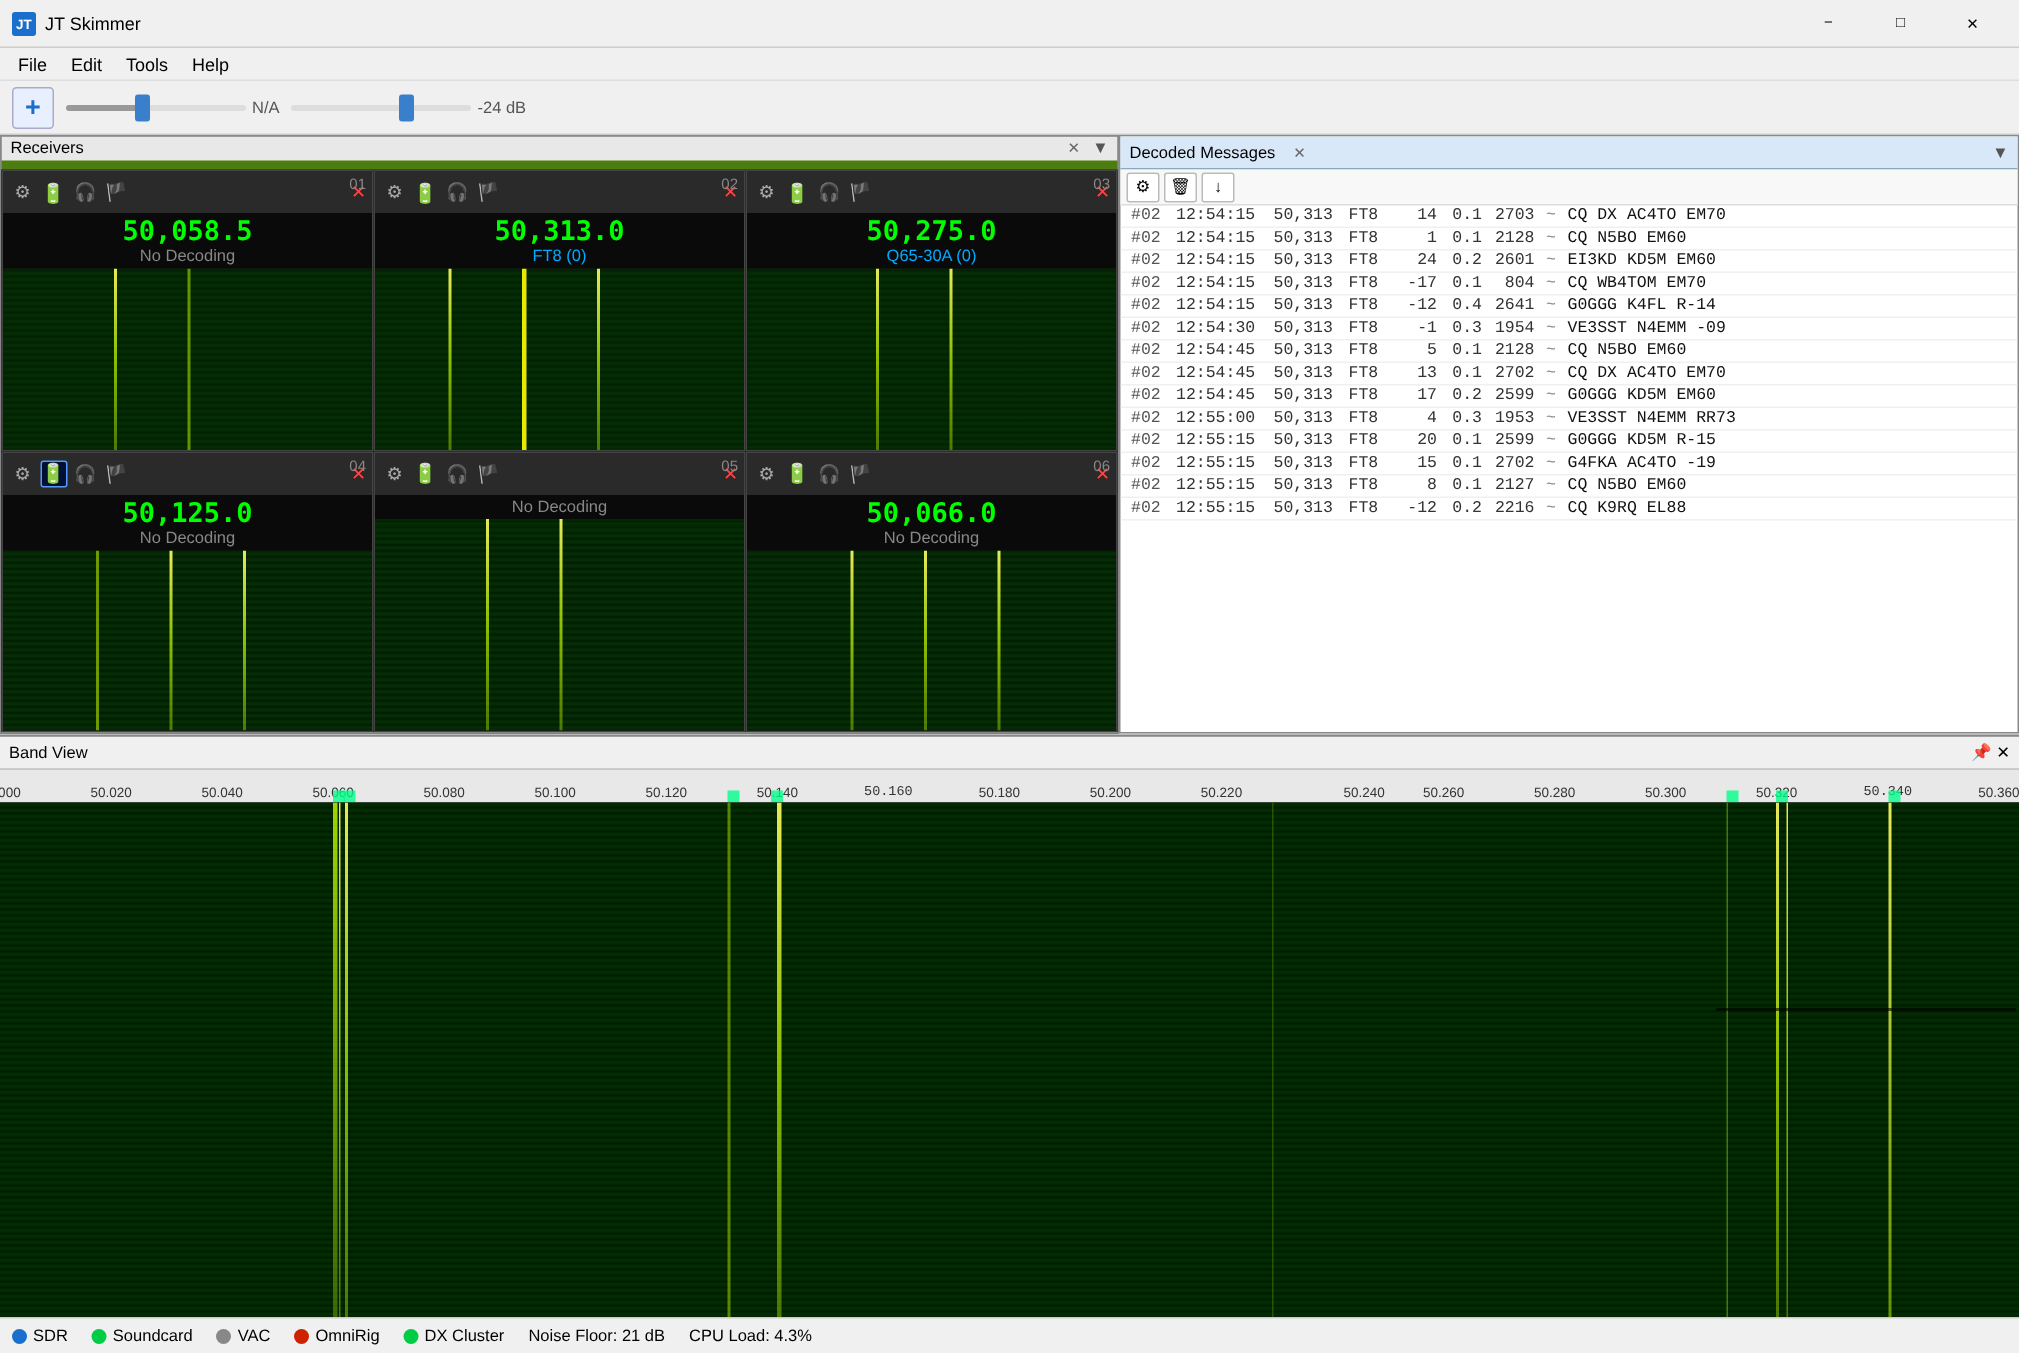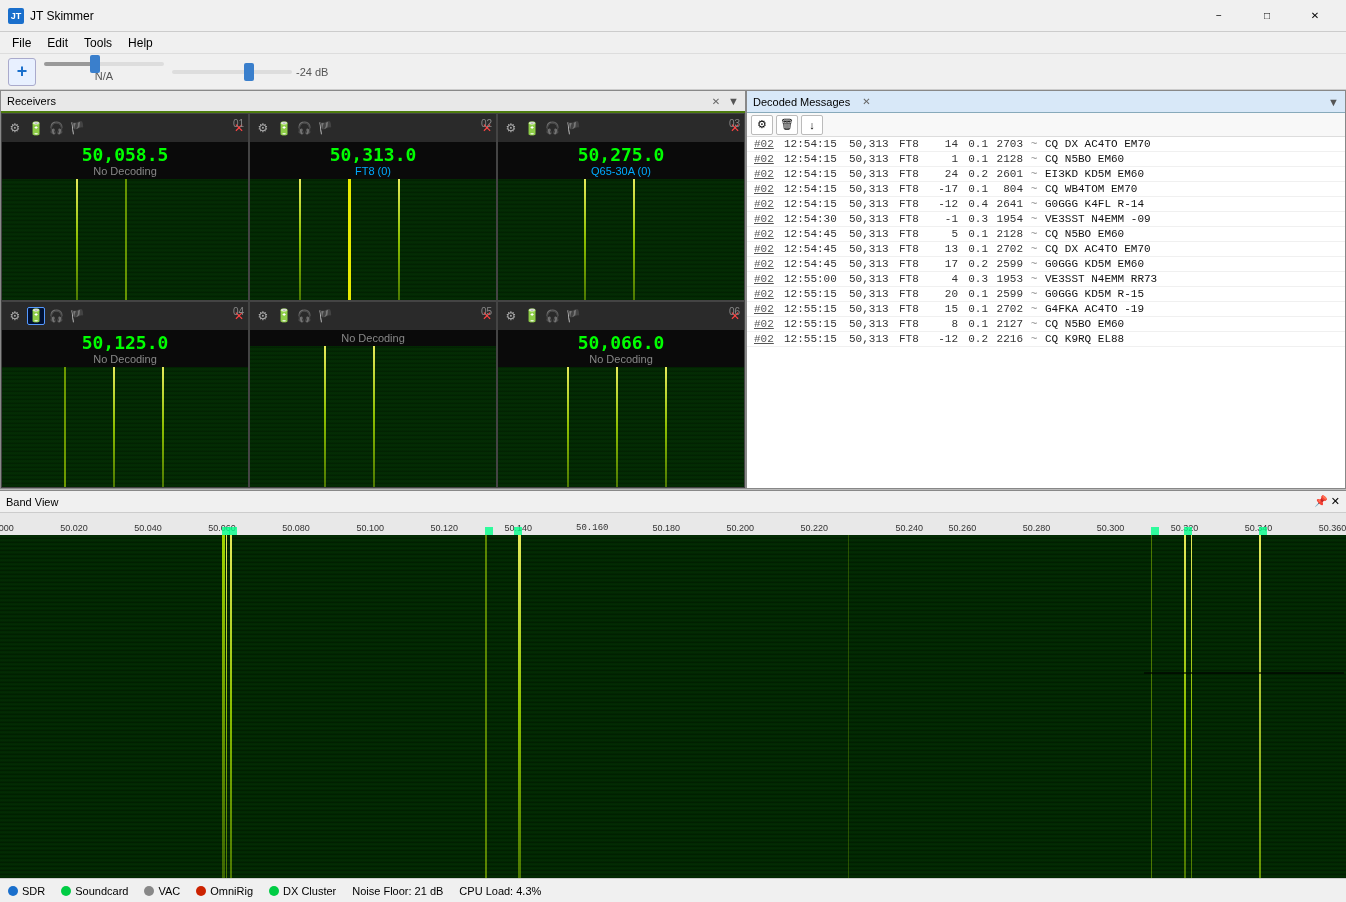--- a/index.html
+++ b/index.html
@@ -71,21 +71,21 @@
     }
     .toolbar-btn {
       width: 28px; height: 28px;
       background: #e8f0ff;
       border: 1px solid #aac;
       border-radius: 3px;
       display: flex; align-items: center; justify-content: center;
       cursor: pointer; font-size: 14px; color: #1a6fcc;
     }
     .volume-slider-container {
-      display: flex; align-items: center; gap: 4px; flex-direction: column;
+      display: flex; align-items: center; gap: 4px;
     }
     .slider-track {
       width: 120px; height: 4px;
       background: linear-gradient(to right, #999 0%, #999 40%, #ddd 40%);
       position: relative;
       border-radius: 2px;
     }
     .slider-thumb {
       width: 10px; height: 18px;
       background: #3a7fcc;
@@ -132,21 +132,21 @@
       border: 1px solid #888;
       display: flex;
       flex-direction: column;
     }
     #receivers-tab {
       background: #e8e8e8;
       height: 22px;
       display: flex;
       align-items: center;
       padding: 0 6px;
-      border-bottom: 2px solid #4d7c0f;
+      border-bottom: 6px solid #4d7c0f;
       font-size: 11px;
       gap: 4px;
     }
     .tab-close { cursor: pointer; color: #666; font-size: 10px; margin-left: auto; }
     .tab-arrow { cursor: pointer; color: #555; margin-left: 4px; }
 
     #receivers-grid {
       flex: 1;
       display: grid;
       grid-template-columns: 1fr 1fr 1fr;
@@ -253,21 +253,21 @@
       font-family: 'Courier New', monospace;
     }
     .decoded-row {
       display: flex;
       padding: 1px 4px;
       border-bottom: 1px solid #f0f0f0;
       white-space: nowrap;
       align-items: center;
     }
     .decoded-row .col { padding: 0 3px; }
-    .col-rx { width: 30px; color: #555; text-decoration: underline; }
+    .col-rx { width: 30px; color: #555; }
     .col-time { width: 65px; color: #333; }
     .col-freq { width: 50px; color: #333; }
     .col-mode { width: 35px; color: #333; }
     .col-snr { width: 30px; color: #333; text-align: right; }
     .col-dt { width: 30px; color: #333; text-align: right; }
     .col-df { width: 35px; color: #333; text-align: right; }
     .col-tilde { width: 16px; color: #888; text-align: center; }
     .col-msg { flex: 1; color: #111; }
 
     
@@ -738,21 +738,21 @@
         <span class="ruler-label" style="left: 38.5%;">50.140</span>
         <span class="ruler-label" style="left: 44%; font-family: Liberation Mono, monospace;">50.160</span>
         <span class="ruler-label" style="left: 49.5%;">50.180</span>
         <span class="ruler-label" style="left: 55%;">50.200</span>
         <span class="ruler-label" style="left: 60.5%;">50.220</span>
         <span class="ruler-label" style="left: 66%; padding-left: 42px;">50.240</span>
         <span class="ruler-label" style="left: 71.5%;">50.260</span>
         <span class="ruler-label" style="left: 77%;">50.280</span>
         <span class="ruler-label" style="left: 82.5%;">50.300</span>
         <span class="ruler-label" style="left: 88%;">50.320</span>
-        <span class="ruler-label" style="left: 93.5%;">50.340</span>
+        <span class="ruler-label" style="left: 93.5%; font-family: Liberation Mono, monospace;">50.340</span>
         <span class="ruler-label" style="left: 99%;">50.360</span>
         <div class="band-marker" style="left: 16.5%;"></div>
         <div class="band-marker" style="left: 17%;"></div>
         <div class="band-marker" style="left: 36%;"></div>
         <div class="band-marker" style="left: 38.2%;"></div>
         <div class="band-marker" style="left: 85.5%;"></div>
         <div class="band-marker" style="left: 88%;"></div>
         <div class="band-marker" style="left: 93.5%;"></div>
       </div>
     <div id="band-waterfall">

